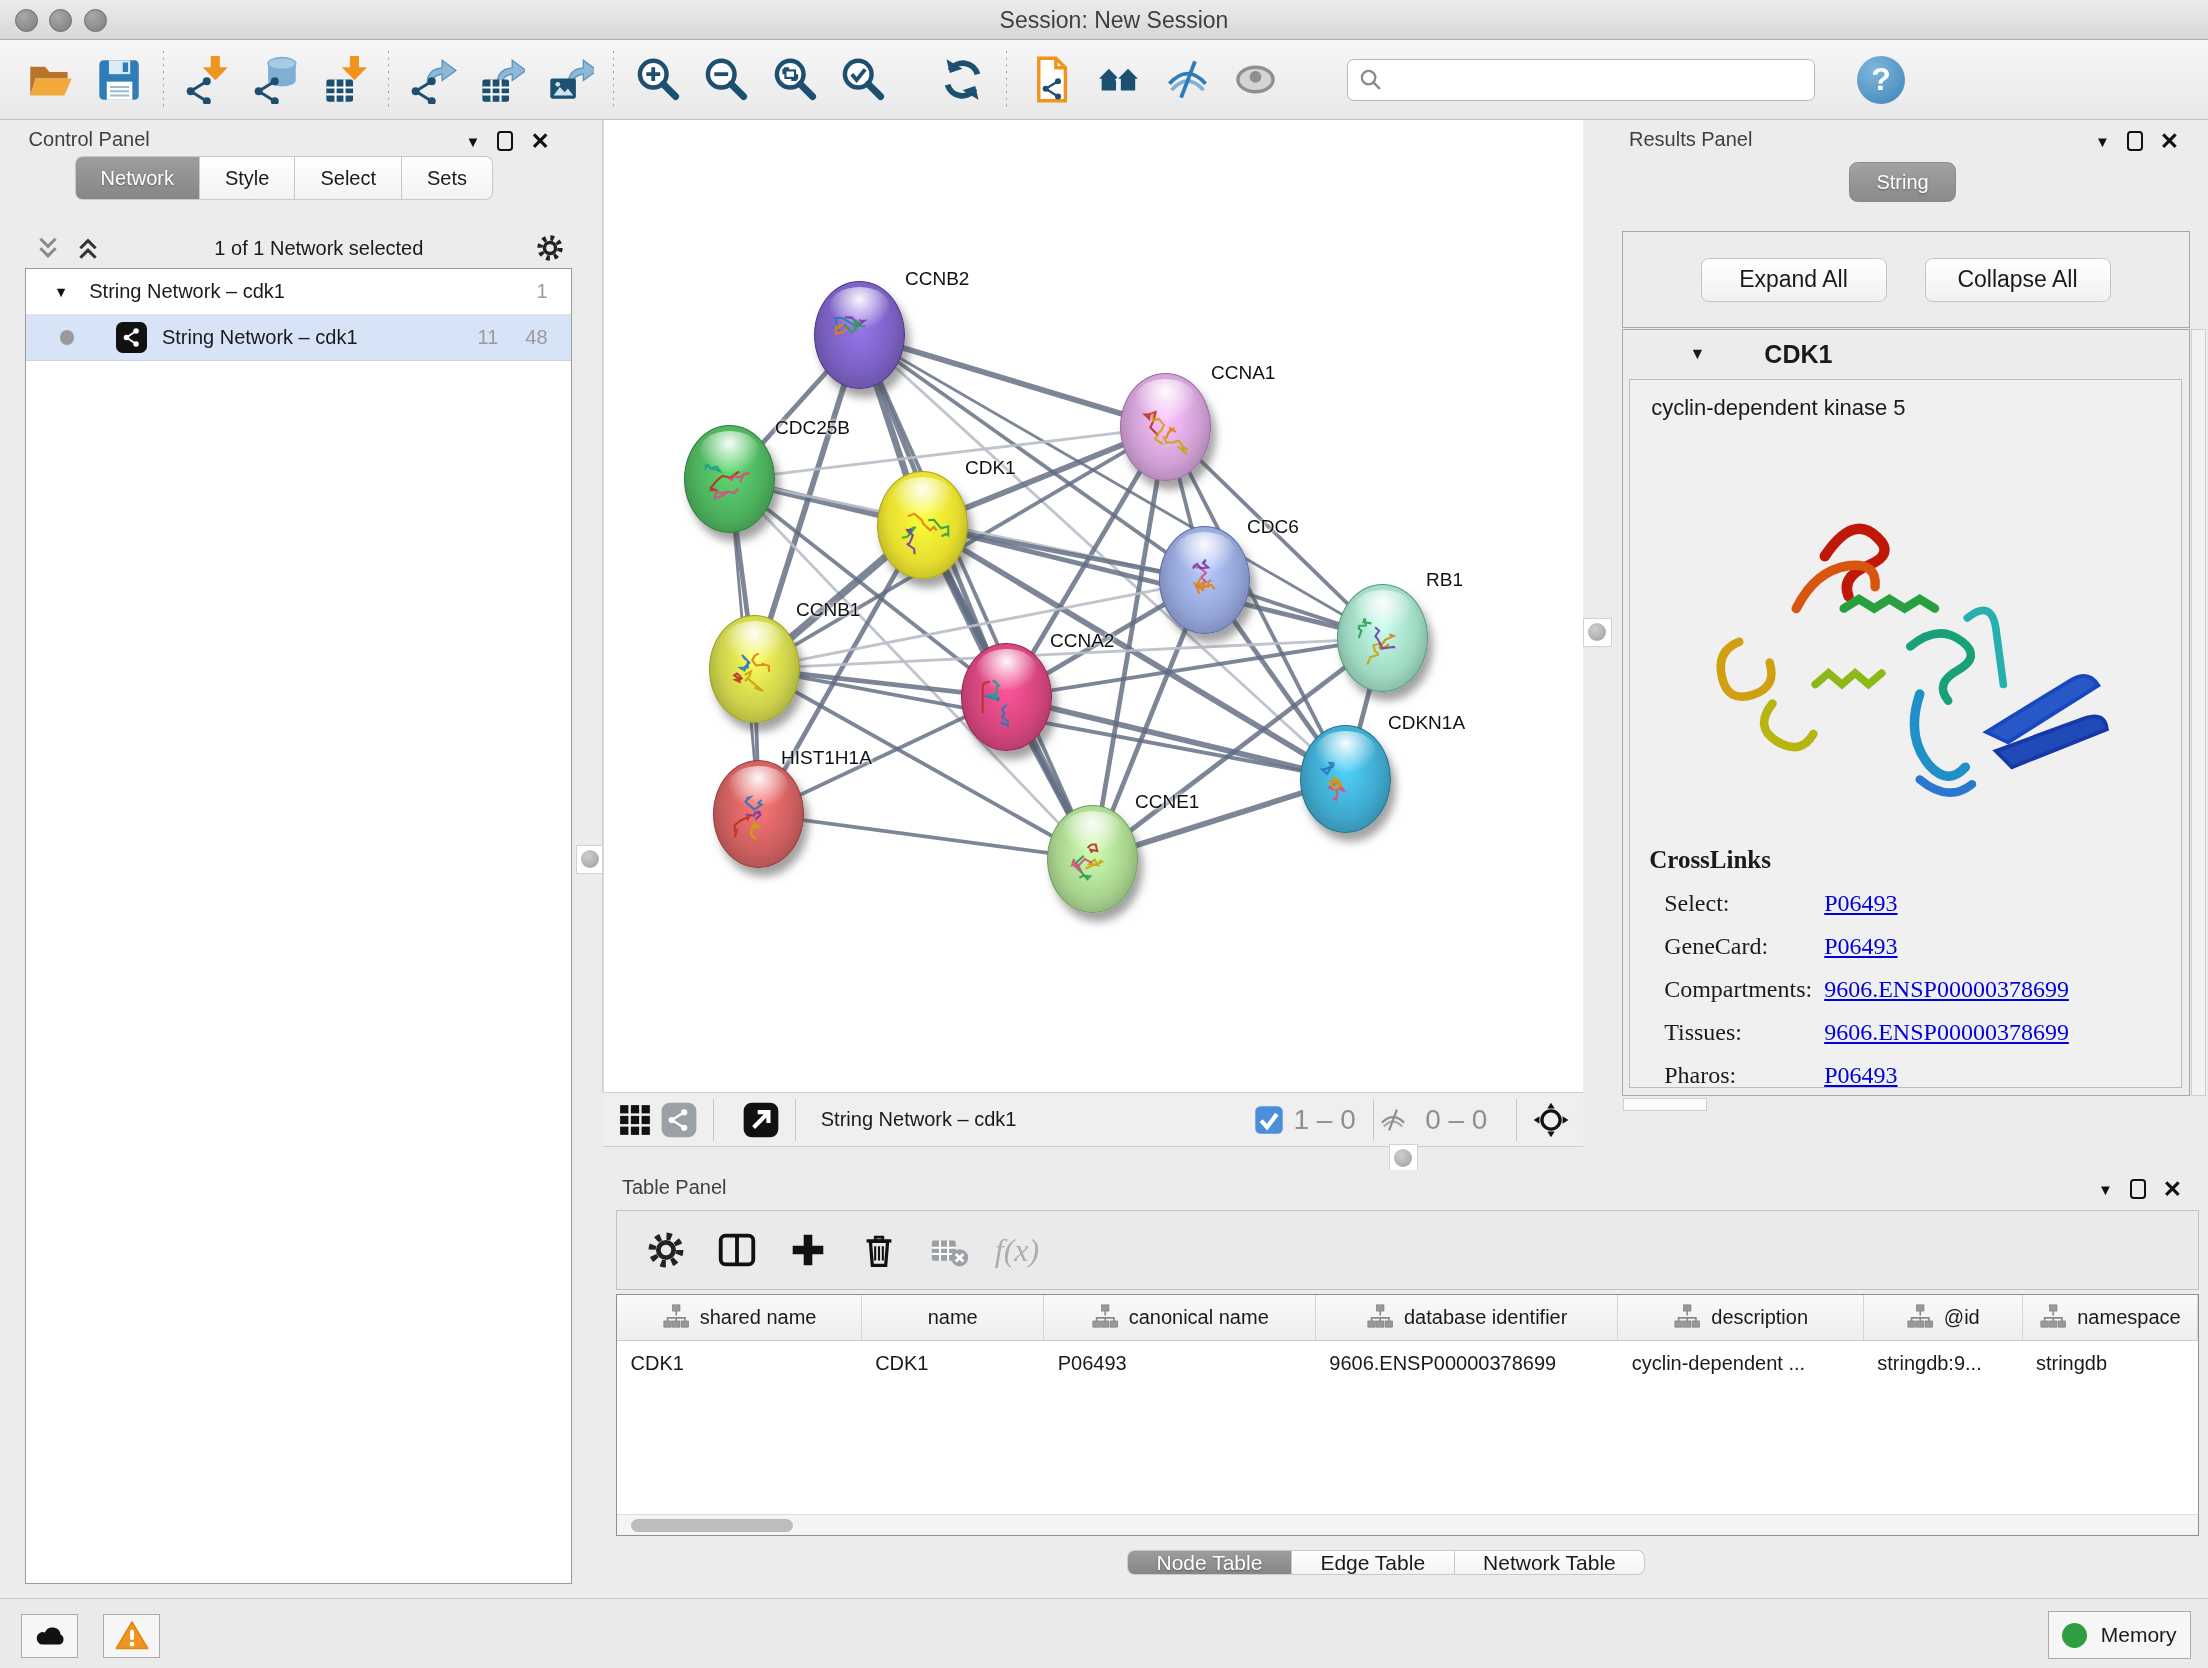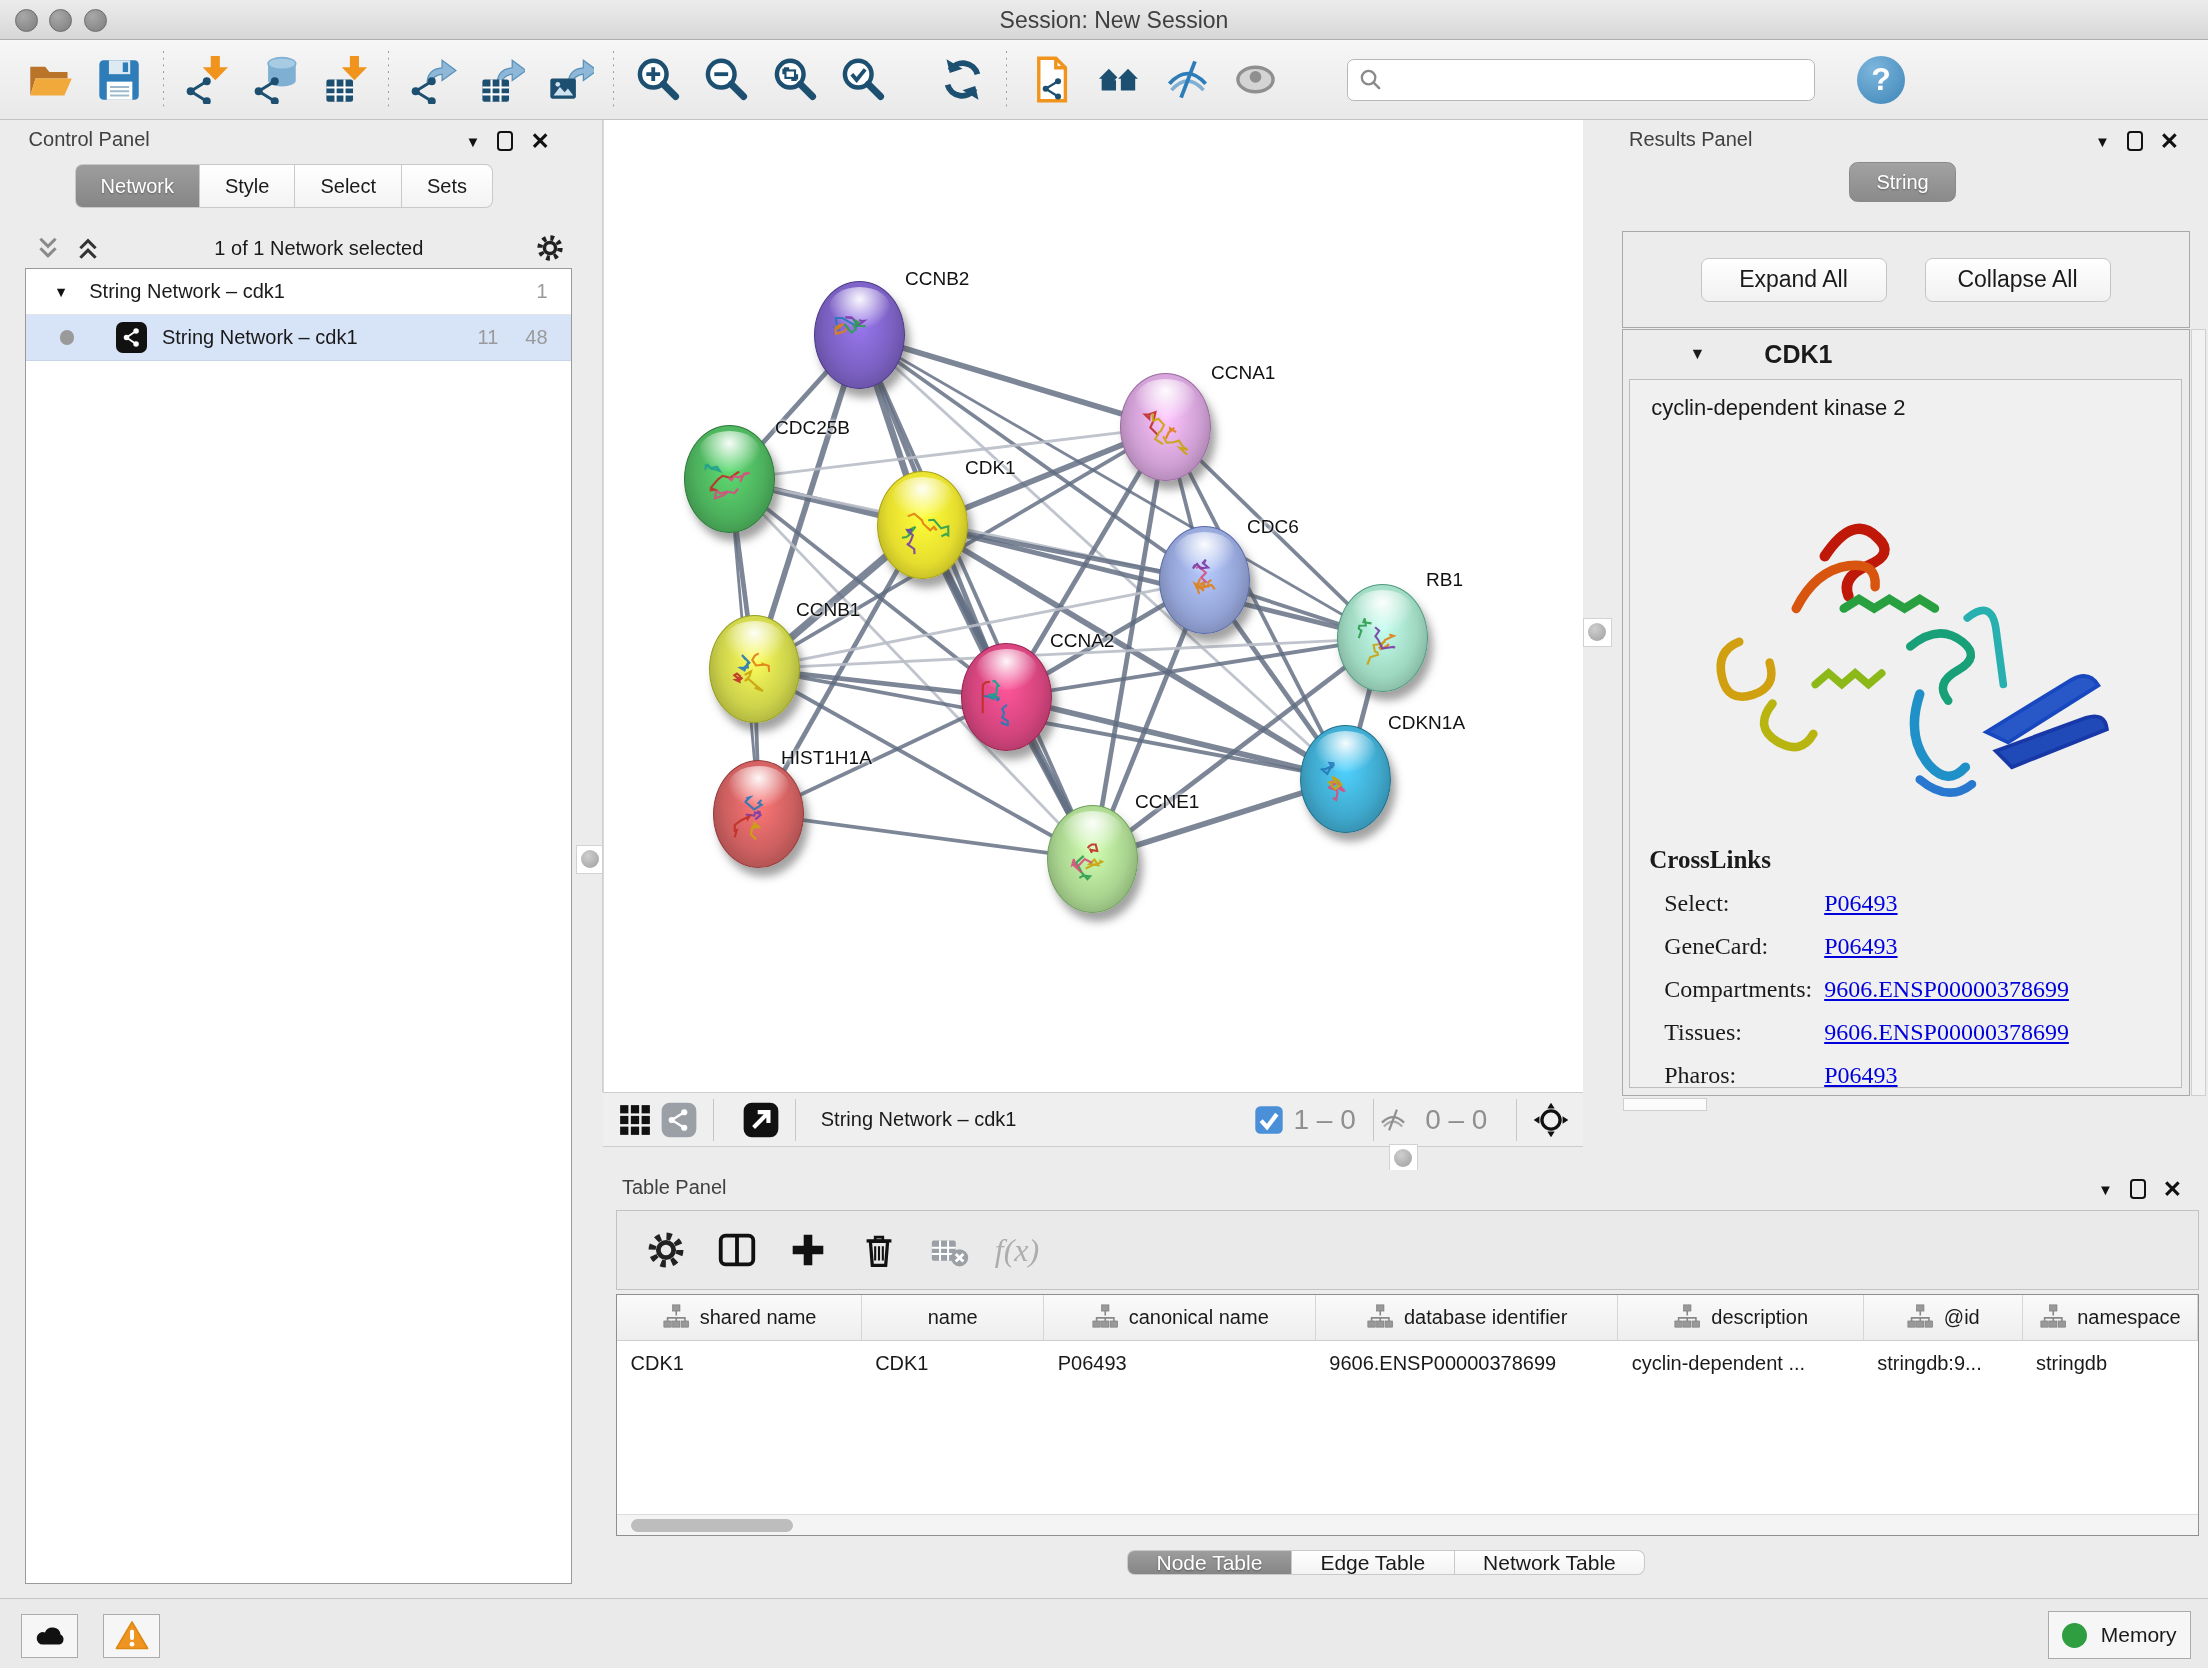--- a/index.html
+++ b/index.html
@@ -38,21 +38,21 @@
   .panel-ctrls { position:absolute; display:flex; align-items:center; gap:17px; }
   .pc-tri { font-size:15px; color:#111; }
   .pc-box { width:16px; height:20px; border:2.4px solid #111; border-radius:3.8px; }
   .pc-x { font-size:23px; font-weight:bold; color:#111; line-height:1; }
 
   
   .control-panel { position:absolute; left:7.6px; top:120px; width:573px; height:1474px; background:#ececec; }
   .cp-head { position:absolute; left:21px; top:7.6px; }
   .cp-ctrls { top:9.5px; left:458px; }
   .seg-tabs { position:absolute; display:flex; }
-  .cp-tabs { left:67px; top:44px; }
+  .cp-tabs { left:67px; top:36px; }
   .seg-tab { height:44px; display:flex; align-items:center; justify-content:center;
     background:linear-gradient(#ffffff,#f3f3f3); border:1px solid #c9c9c9; border-left:none;
     font-size:20px; padding:0 25px; }
   .seg-tab:first-child { border-left:1px solid #c9c9c9; border-radius:7.6px 0 0 7.6px; }
   .seg-tab:last-child { border-radius:0 7.6px 7.6px 0; }
   .seg-tab.sel { background:linear-gradient(#9d9d9d,#868686); color:#fff; text-shadow:0 1px 1.9px rgba(0,0,0,.35); }
   .cp-treehead { position:absolute; left:17px; top:107px; width:547px; height:42px;
     display:flex; align-items:center; }
   .chev { width:32px; height:28.5px; margin-left:7.6px; }
   .cp-status { flex:1; text-align:center; font-size:20px; }
@@ -647,21 +647,21 @@
   <div class="rp-btnbox">
     <div class="rp-btn">Expand All</div>
     <div class="rp-btn">Collapse All</div>
   </div>
   <div class="rp-gene-box">
     <div class="rp-gene-head">
       <span class="tri">▼</span>
       <span class="gene">CDK1</span>
     </div>
     <div class="rp-gene-body">
-      <div class="rp-desc">cyclin-dependent kinase 2</div>
+      <div class="rp-desc">cyclin-dependent kinase 5</div>
       <svg class="protein-img" width="447" height="361" viewBox="0 0 470 380">
         <g fill="none" stroke-linecap="round">
           <path d="M150 95 q30-45 55-20 q20 18-10 30 q-28 12-20 32" stroke="#c01808" stroke-width="11"></path>
           <path d="M120 150 q20-40 55-45 q30-4 28 22" stroke="#d85510" stroke-width="10"></path>
           <path d="M60 185 q-25 10-18 38 q6 26 32 18 q26-8 18-34" stroke="#d0a010" stroke-width="9"></path>
           <path d="M95 250 q-20 25 5 40 q25 15 38-8" stroke="#b8b410" stroke-width="9"></path>
           <path d="M140 230 l14-12 14 12 14-12 14 12 14-12" stroke="#8cb818" stroke-width="8"></path>
           <path d="M170 150 l16-10 16 10 16-10 16 10 16-10 16 10" stroke="#28a040" stroke-width="9"></path>
           <path d="M240 190 q30-25 55-5 q20 16-5 30 q-25 14-10 32" stroke="#18a078" stroke-width="9"></path>
           <path d="M250 240 q-15 45 10 75 q20 22 38 2" stroke="#2090c8" stroke-width="10"></path>

